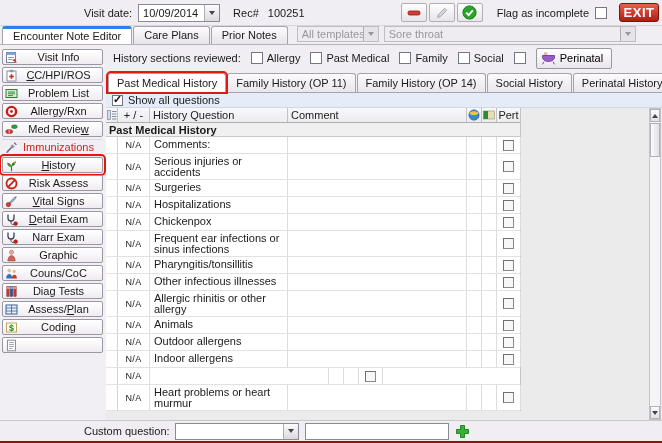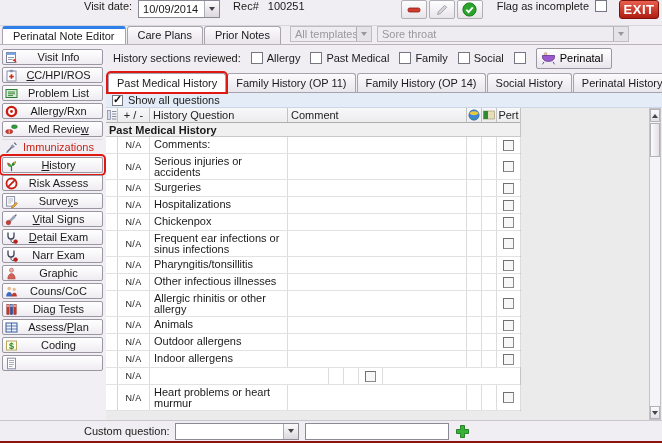--- a/index.html
+++ b/index.html
@@ -6,21 +6,21 @@
   html,body { margin:0; padding:0; }
   body {
     width:662px; height:443px; position:relative; overflow:hidden;
     font-family:"Liberation Sans",sans-serif; font-size:11px; color:#1a1a1a;
     background:#f0eef2;
   }
   .lbl { white-space:nowrap; }
   .icon { display:inline-flex; align-items:center; justify-content:center; line-height:0; }
 
   
-  .topbar { height:26px; display:flex; border-bottom:1px solid #d9d5dc; background:#f0eef2; }
+  .topbar { height:26px; display:flex; align-items:center; border-bottom:1px solid #d9d5dc; background:#f0eef2; }
   .vd-label { margin-left:84px; }
   .combo { height:18px; background:#fff; border:1px solid #8a8a94; display:flex; align-items:center; }
   .combo-val { flex:1; padding:0 4px; overflow:hidden; white-space:nowrap; }
   .combo-btn { width:15px; height:100%; background:linear-gradient(#fcfbfd,#dcd8de); border-left:1px solid #b0acb4; display:flex; align-items:center; justify-content:center; }
   .arrow-down { width:0; height:0; border-left:3px solid transparent; border-right:3px solid transparent; border-top:4px solid #444; display:inline-block; }
   .arrow-up { width:0; height:0; border-left:3px solid transparent; border-right:3px solid transparent; border-bottom:4px solid #444; display:inline-block; }
   .visitdate { width:82px; margin-left:6px; }
   .rec { margin-left:13px; }
   .recval { margin-left:9px; }
   .tbgroup { margin-left:auto; display:flex; gap:2px; }
@@ -150,21 +150,21 @@
           </span>
         </button>
     </div>
     <span class="lbl flaglbl">Flag as incomplete</span>
     <span class="checkbox flagchk"></span>
     <button class="exit">EXIT</button>
   </div>
 
   <div class="tabstrip">
     <div id="main-tabs">
-        <div class="tab active">Perinatal Note Editor</div>
+        <div class="tab active">Encounter Note Editor</div>
         <div class="tab">Care Plans</div>
         <div class="tab">Prior Notes</div>
       </div>
     <div class="combo disabled alltpl">
       <span class="combo-val">All templates:</span>
       <span class="combo-btn">
           <i class="arrow-down"></i>
         </span>
     </div>
     <div class="combo disabled tplname">
@@ -250,30 +250,20 @@
     <span class="slabel"><u>H</u>istory</span>
   </div>
         <div class="sitem">
     <span class="icon sicon">
             <svg width="13" height="13" viewBox="0 0 13 13">
               <circle cx="6.5" cy="6.5" r="5" fill="#fff" stroke="#c81e14" stroke-width="1.8"></circle>
               <path d="M3.2 9.8l6.6-6.6" stroke="#c81e14" stroke-width="1.8"></path>
             </svg>
           </span>
     <span class="slabel">Risk Assess</span>
-  </div>
-        <div class="sitem">
-    <span class="icon sicon">
-            <svg width="13" height="13" viewBox="0 0 13 13">
-              <rect x="1.6" y="1.6" width="8" height="9.5" fill="#fff" stroke="#8a8fa5"></rect>
-              <path d="M3.2 4h4.8M3.2 6h4.8M3.2 8h3" stroke="#aab" stroke-width="0.9"></path>
-              <path d="M6.8 11.4l4.2-4.2 1.4 1.4-4.2 4.2-1.9.5z" fill="#e8a33d" stroke="#946019" stroke-width="0.5"></path>
-            </svg>
-          </span>
-    <span class="slabel">Surve<u>y</u>s</span>
   </div>
         <div class="sitem">
     <span class="icon sicon">
             <svg width="13" height="13" viewBox="0 0 13 13">
               <path d="M4.2 8.8L10 3" stroke="#9aa3b8" stroke-width="2.6"></path>
               <path d="M10 3l1.4-1.4" stroke="#55617a" stroke-width="1.2"></path>
               <circle cx="3.4" cy="9.6" r="2.2" fill="#d23b2f" stroke="#8e1f16" stroke-width="0.5"></circle>
             </svg>
           </span>
     <span class="slabel"><u>V</u>ital Signs</span>

